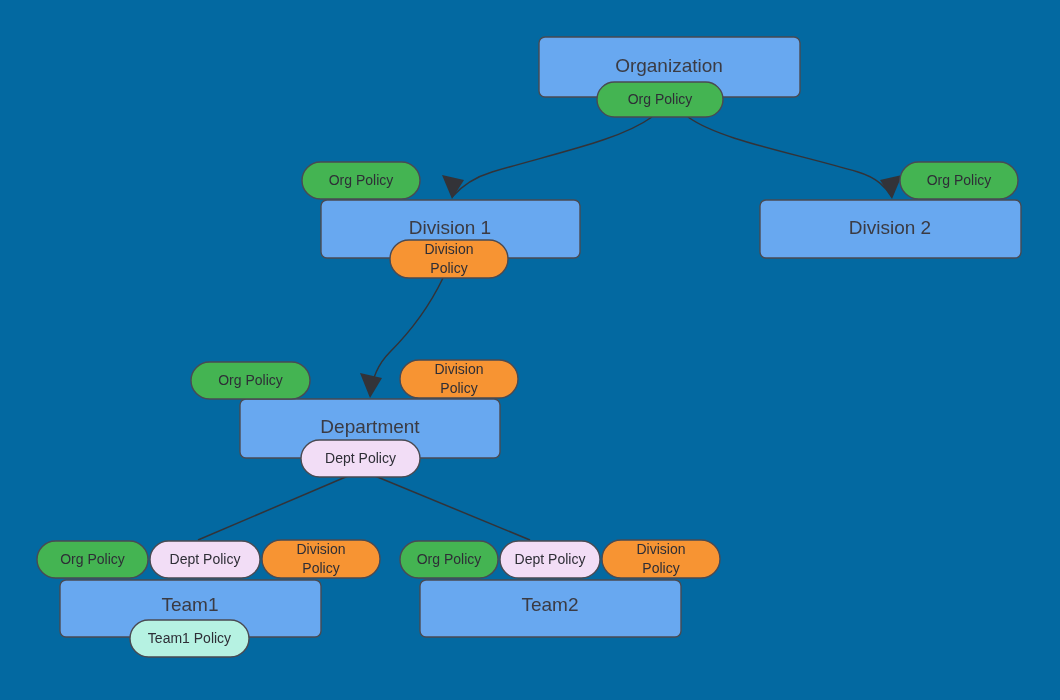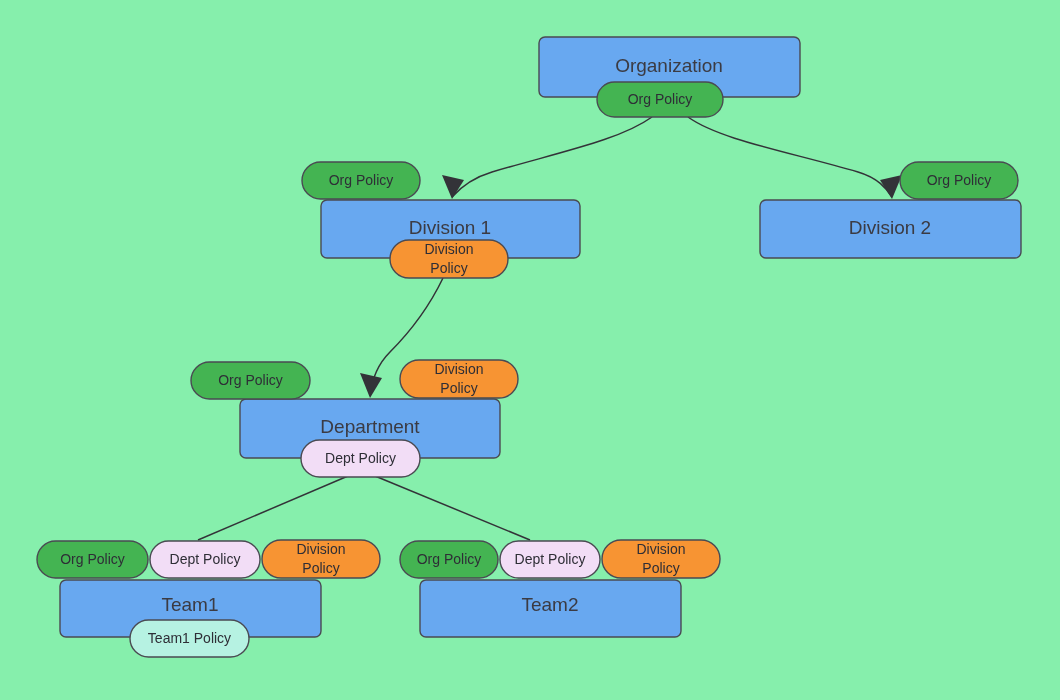--- a/index.html
+++ b/index.html
@@ -10,21 +10,21 @@
   body {
     width: 1060px;
     height: 700px;
     font-family: "Liberation Sans", sans-serif;
     overflow: hidden;
   }
   #diagram-root {
     position: relative;
     width: 1060px;
     height: 700px;
-    background: #86efac;
+    background: #0369a1;
   }
   svg#diagram-svg {
     position: absolute;
     top: 0;
     left: 0;
     width: 1060px;
     height: 700px;
   }
   .node-rect {
     stroke: #4a4a52;

